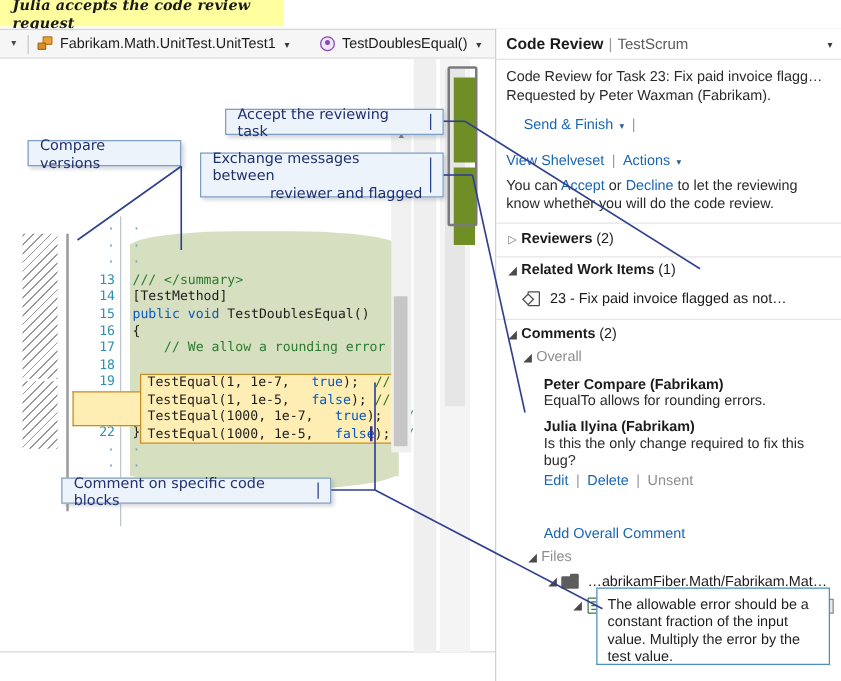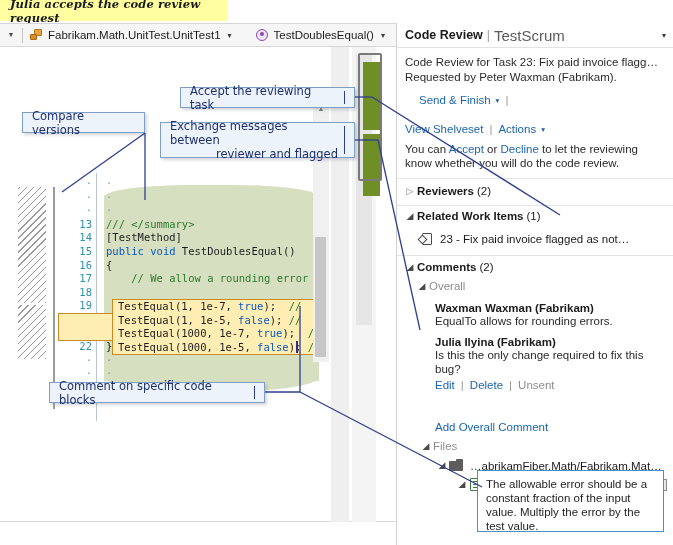--- a/index.html
+++ b/index.html
@@ -104,21 +104,21 @@
   #hl-tab{
     position:absolute;left:58px;top:266px;width:56px;height:28px;
     background:#ffeeb4;border:1.4px solid #c98a22;border-right:none;box-sizing:border-box;
   }
   #hl-caret{position:absolute;left:296px;top:294px;width:1.5px;height:12px;background:#2f2f90;}
   #hl-code{
     position:absolute;left:118px;top:253px;
     font-family:"DejaVu Sans Mono", monospace;font-size:10.5px;line-height:13.6px;
     color:#1c1c1c;white-space:pre;
   }
-  #hl-code .kw{color:#0a57c2;}
+  #hl-code .kw{color:#0a57c2;margin-left:11px;}
   #hl-code .cm{color:#2c7a30;}
   
   #ed-scroll{position:absolute;left:313px;top:55px;width:16px;height:260px;background:#f0f0f0;}
   #ed-scroll-up{position:absolute;left:313px;top:55px;width:16px;height:14px;background:#f0f0f0;
     color:#767676;font-size:7px;text-align:center;line-height:14px;}
   #ed-scroll-thumb{position:absolute;left:315px;top:190px;width:11px;height:120px;background:#c6c6c6;border-radius:1px;}
   
   #rail1{position:absolute;left:331px;top:47px;width:18px;height:475px;background:#efefef;}
   #rail2{position:absolute;left:352px;top:47px;width:24px;height:475px;background:#f4f4f4;}
   #rail2-track{position:absolute;left:356px;top:55px;width:16px;height:270px;background:#e6e6e6;}
@@ -134,21 +134,21 @@
     position:absolute;left:396px;top:23px;width:310px;height:522px;
     background:#ffffff;border-left:1px solid #d0d0d0;box-sizing:border-box;
   }
   #panel-head{
     position:absolute;left:0;top:0;width:277px;height:25px;
     display:flex;align-items:center;box-sizing:border-box;padding:0 8px;
     border-bottom:1px solid #e3e3e3;
   }
   #panel-head .t1{font-size:12.5px;font-weight:bold;color:#1b1b1b;}
   #panel-head .bar{color:#9a9a9a;margin:0 4px;font-size:12px;}
-  #panel-head .t2{font-size:15px;color:#5b5b5b;}
+  #panel-head .t2{font-size:12px;color:#5b5b5b;}
   #panel-head .dd{margin-left:auto;font-size:8px;color:#3a3a3a;}
   .pdesc{
     position:absolute;left:8px;width:262px;font-size:11.5px;color:#2a2a2a;line-height:14.5px;
   }
   #btnrow{position:absolute;left:8px;top:71px;display:flex;align-items:center;}
   #send-comments{
     font-family:"Liberation Sans", sans-serif;
     font-size:11.5px;color:#1e1e1e;background:#f0f0f0;border:1px solid #b4b4b4;
     padding:4px 12px;border-radius:1px;cursor:pointer;
   }
@@ -334,21 +334,21 @@
     <span class="sec-title">Comments</span>
     <span class="sec-count">(2)</span>
   </div>
 
   <div class="tree-row" style="left:18px;top:257px;">
     <span class="tw">◢</span>
     <span class="muted">Overall</span>
   </div>
 
   <div style="position:absolute;left:38px;top:279px;width:232px;">
-    <div class="cmt-name">Waxman Waxman (Fabrikam)</div>
+    <div class="cmt-name">Peter Compare (Fabrikam)</div>
     <div class="cmt-body">EqualTo allows for rounding errors.</div>
   </div>
 
   <div style="position:absolute;left:38px;top:313px;width:232px;">
     <div class="cmt-name">Julia Ilyina (Fabrikam)</div>
     <div class="cmt-body">Is this the only change required to fix this bug?</div>
     <div style="display:flex;align-items:center;margin-top:3px;">
       <span class="lnk">Edit</span>
       <span class="pipe">|</span>
       <span class="lnk">Delete</span>

